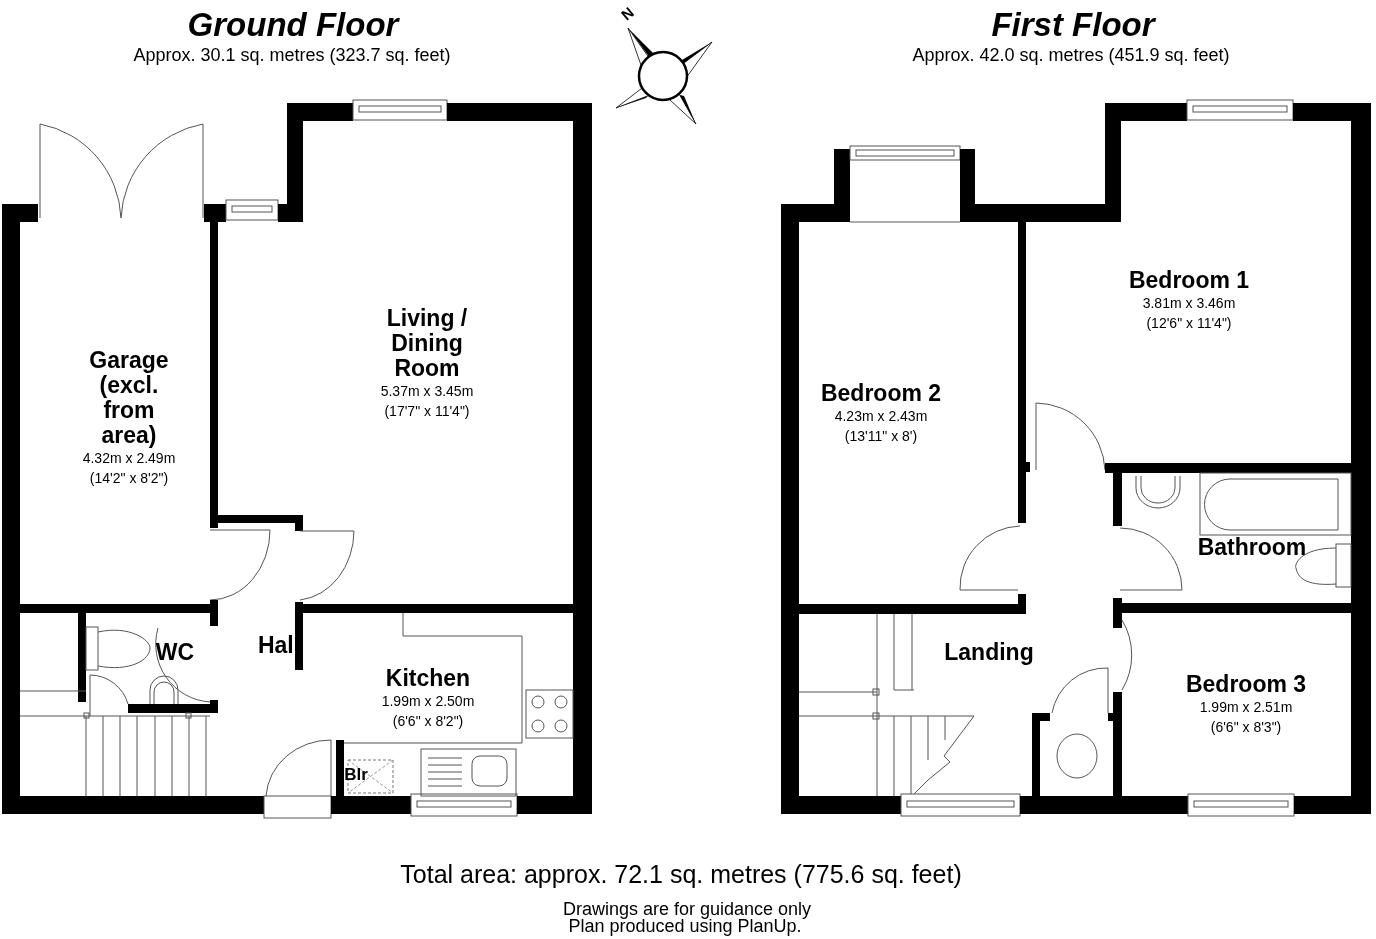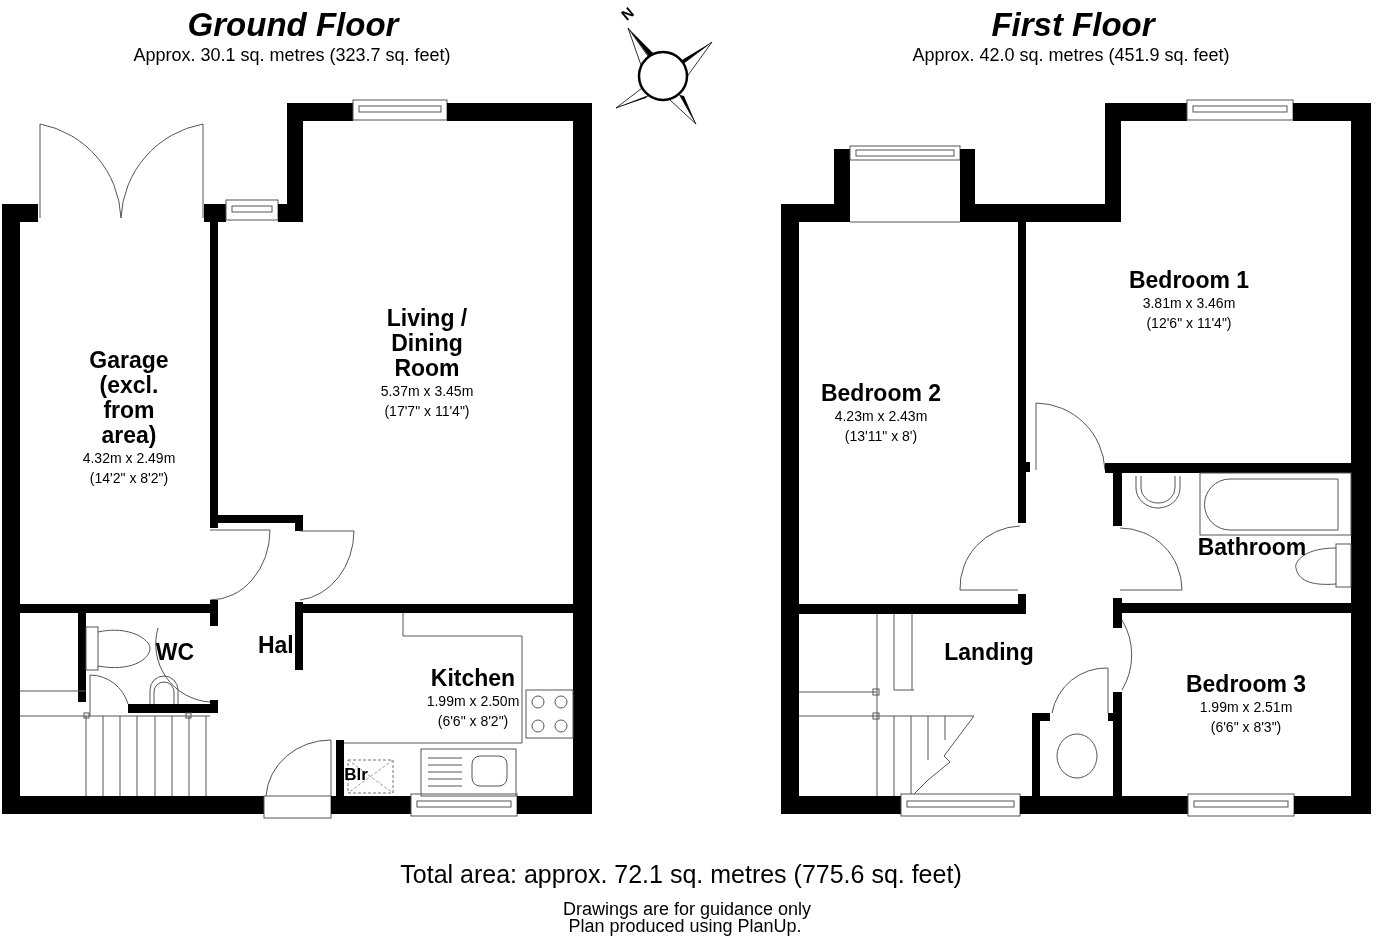--- a/index.html
+++ b/index.html
@@ -265,21 +265,21 @@
 </div>
 
 <div class="lbl" style="left:427px; top:306px;">
   <div class="rname">Living /</div>
   <div class="rname">Dining</div>
   <div class="rname">Room</div>
   <div class="rdim">5.37m x 3.45m</div>
   <div class="rdim">(17'7" x 11'4")</div>
 </div>
 
-<div class="lbl" style="left:473px; top:666px;">
+<div class="lbl" style="left:428px; top:666px;">
   <div class="rname">Kitchen</div>
   <div class="rdim">1.99m x 2.50m</div>
   <div class="rdim">(6'6" x 8'2")</div>
 </div>
 
 <div class="lbl" style="left:175px; top:640px;">
   <div class="rname">WC</div>
 </div>
 
 <div class="lbl" style="left:279px; top:633px;">

